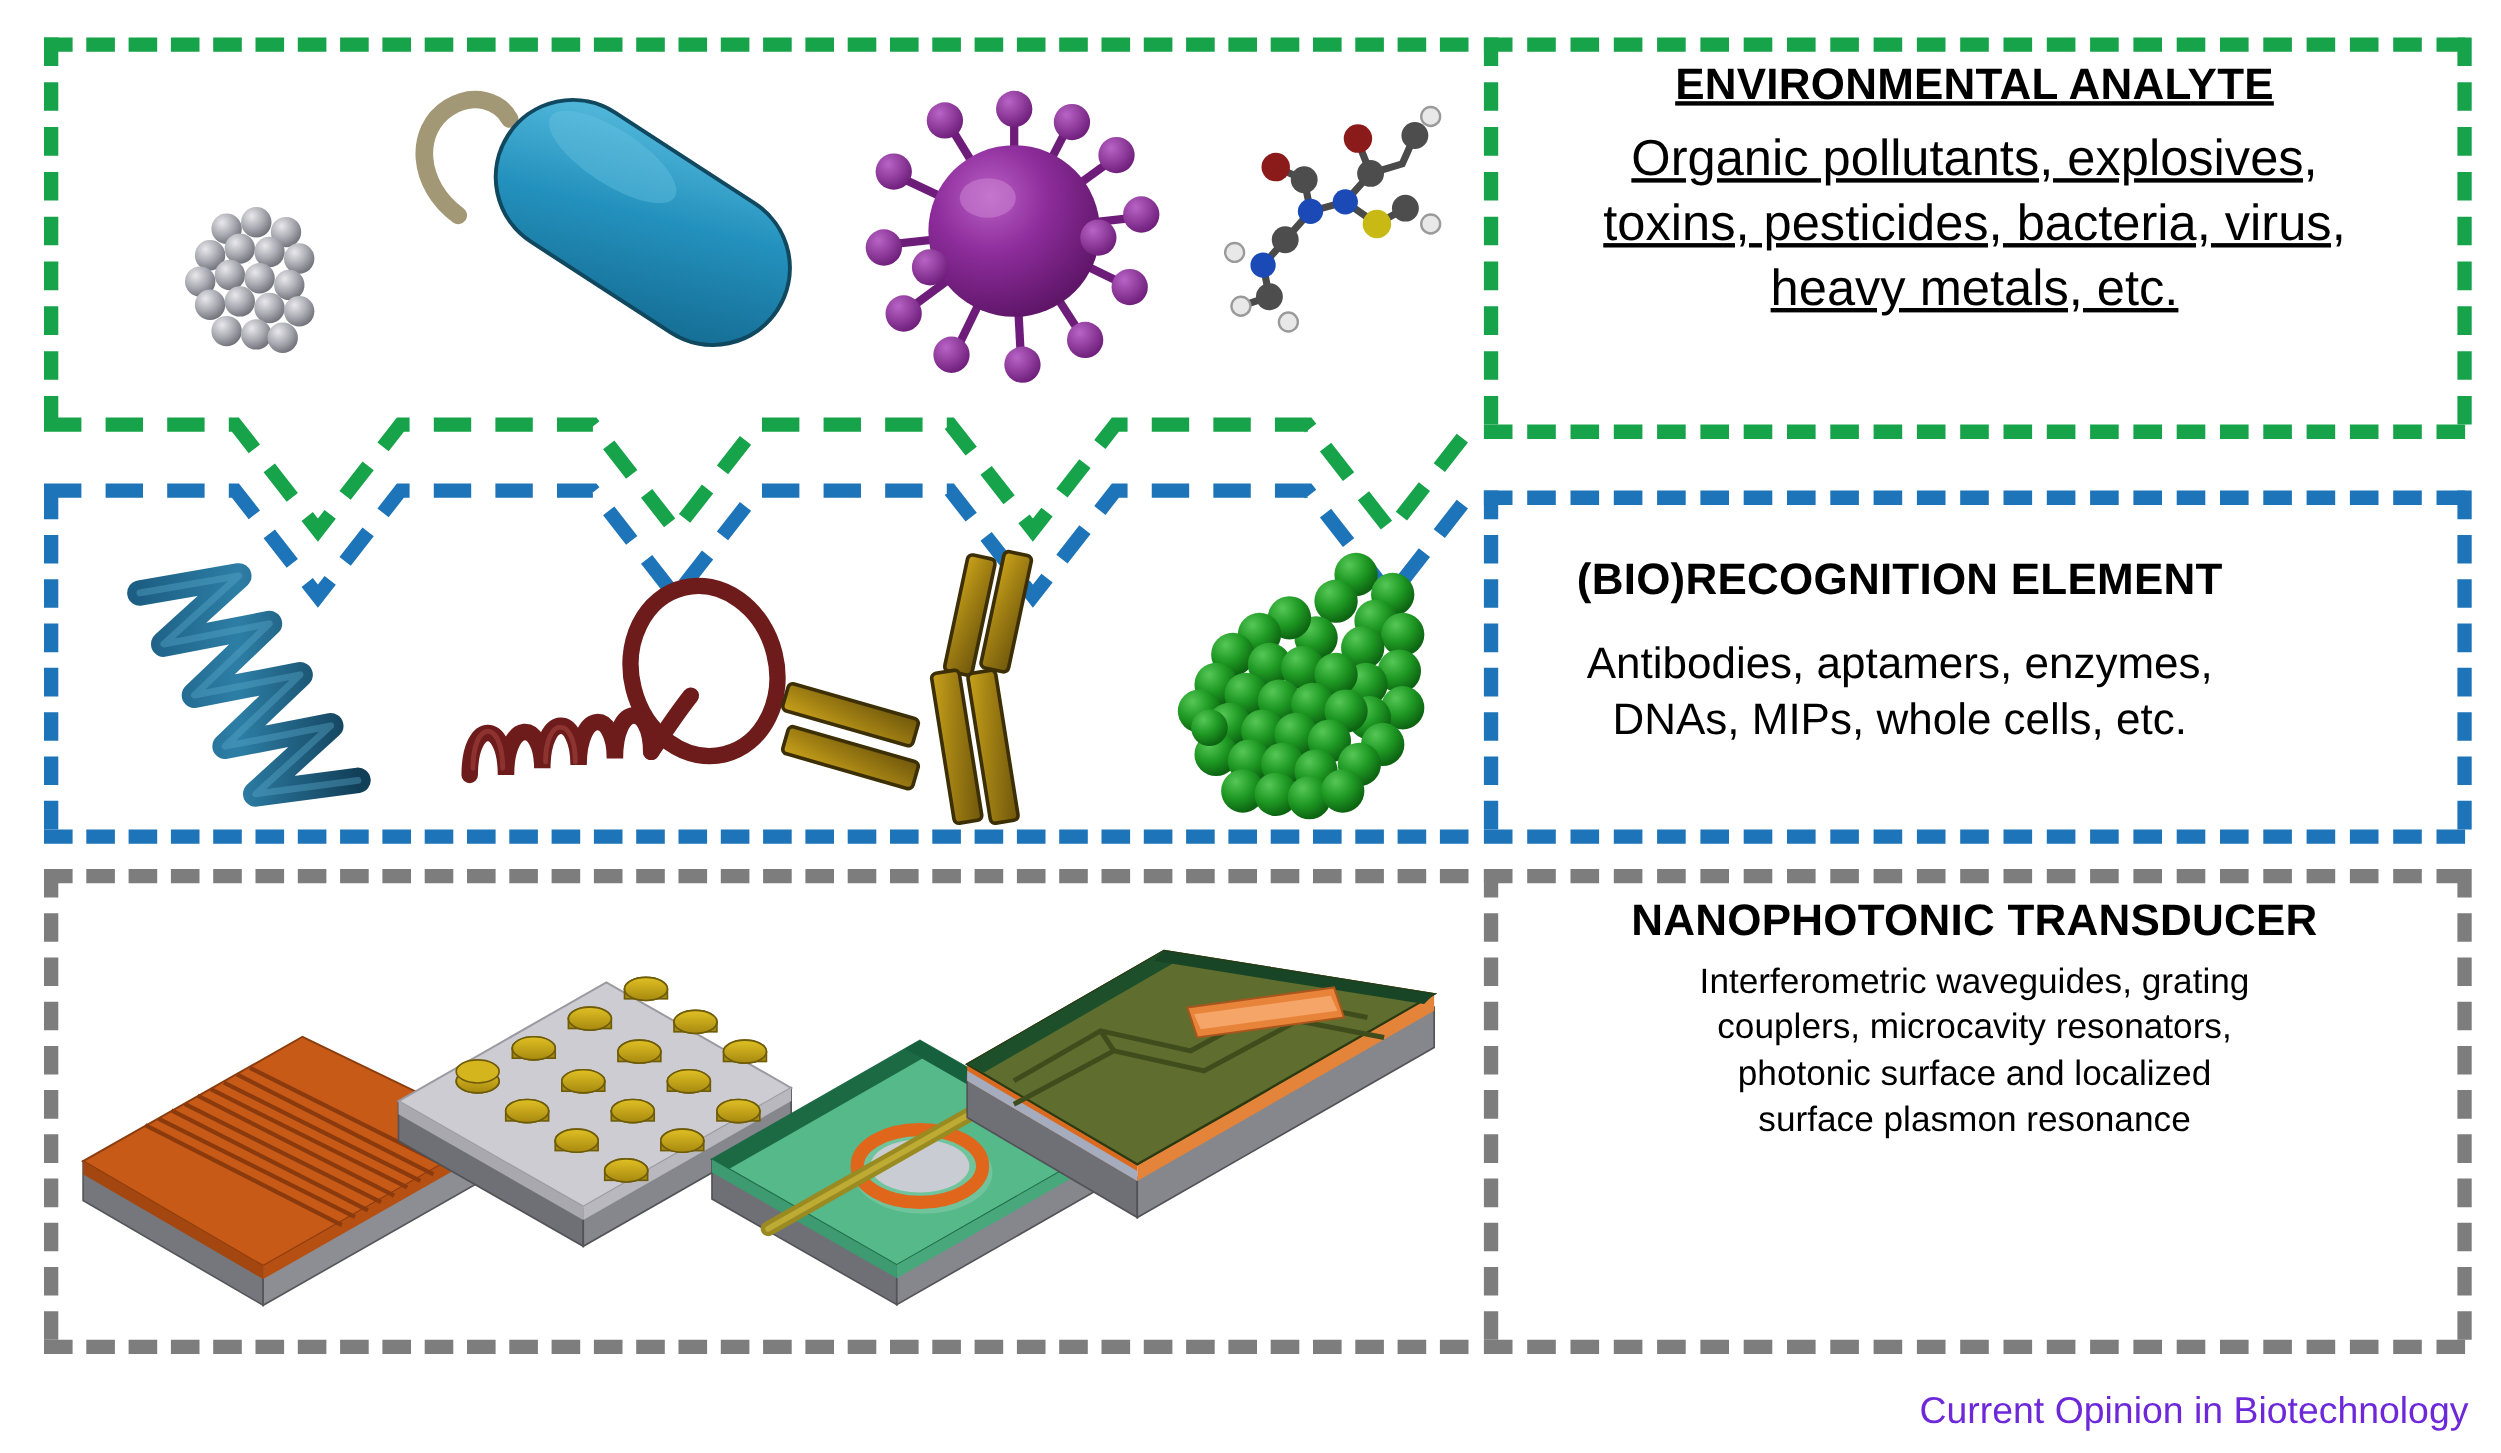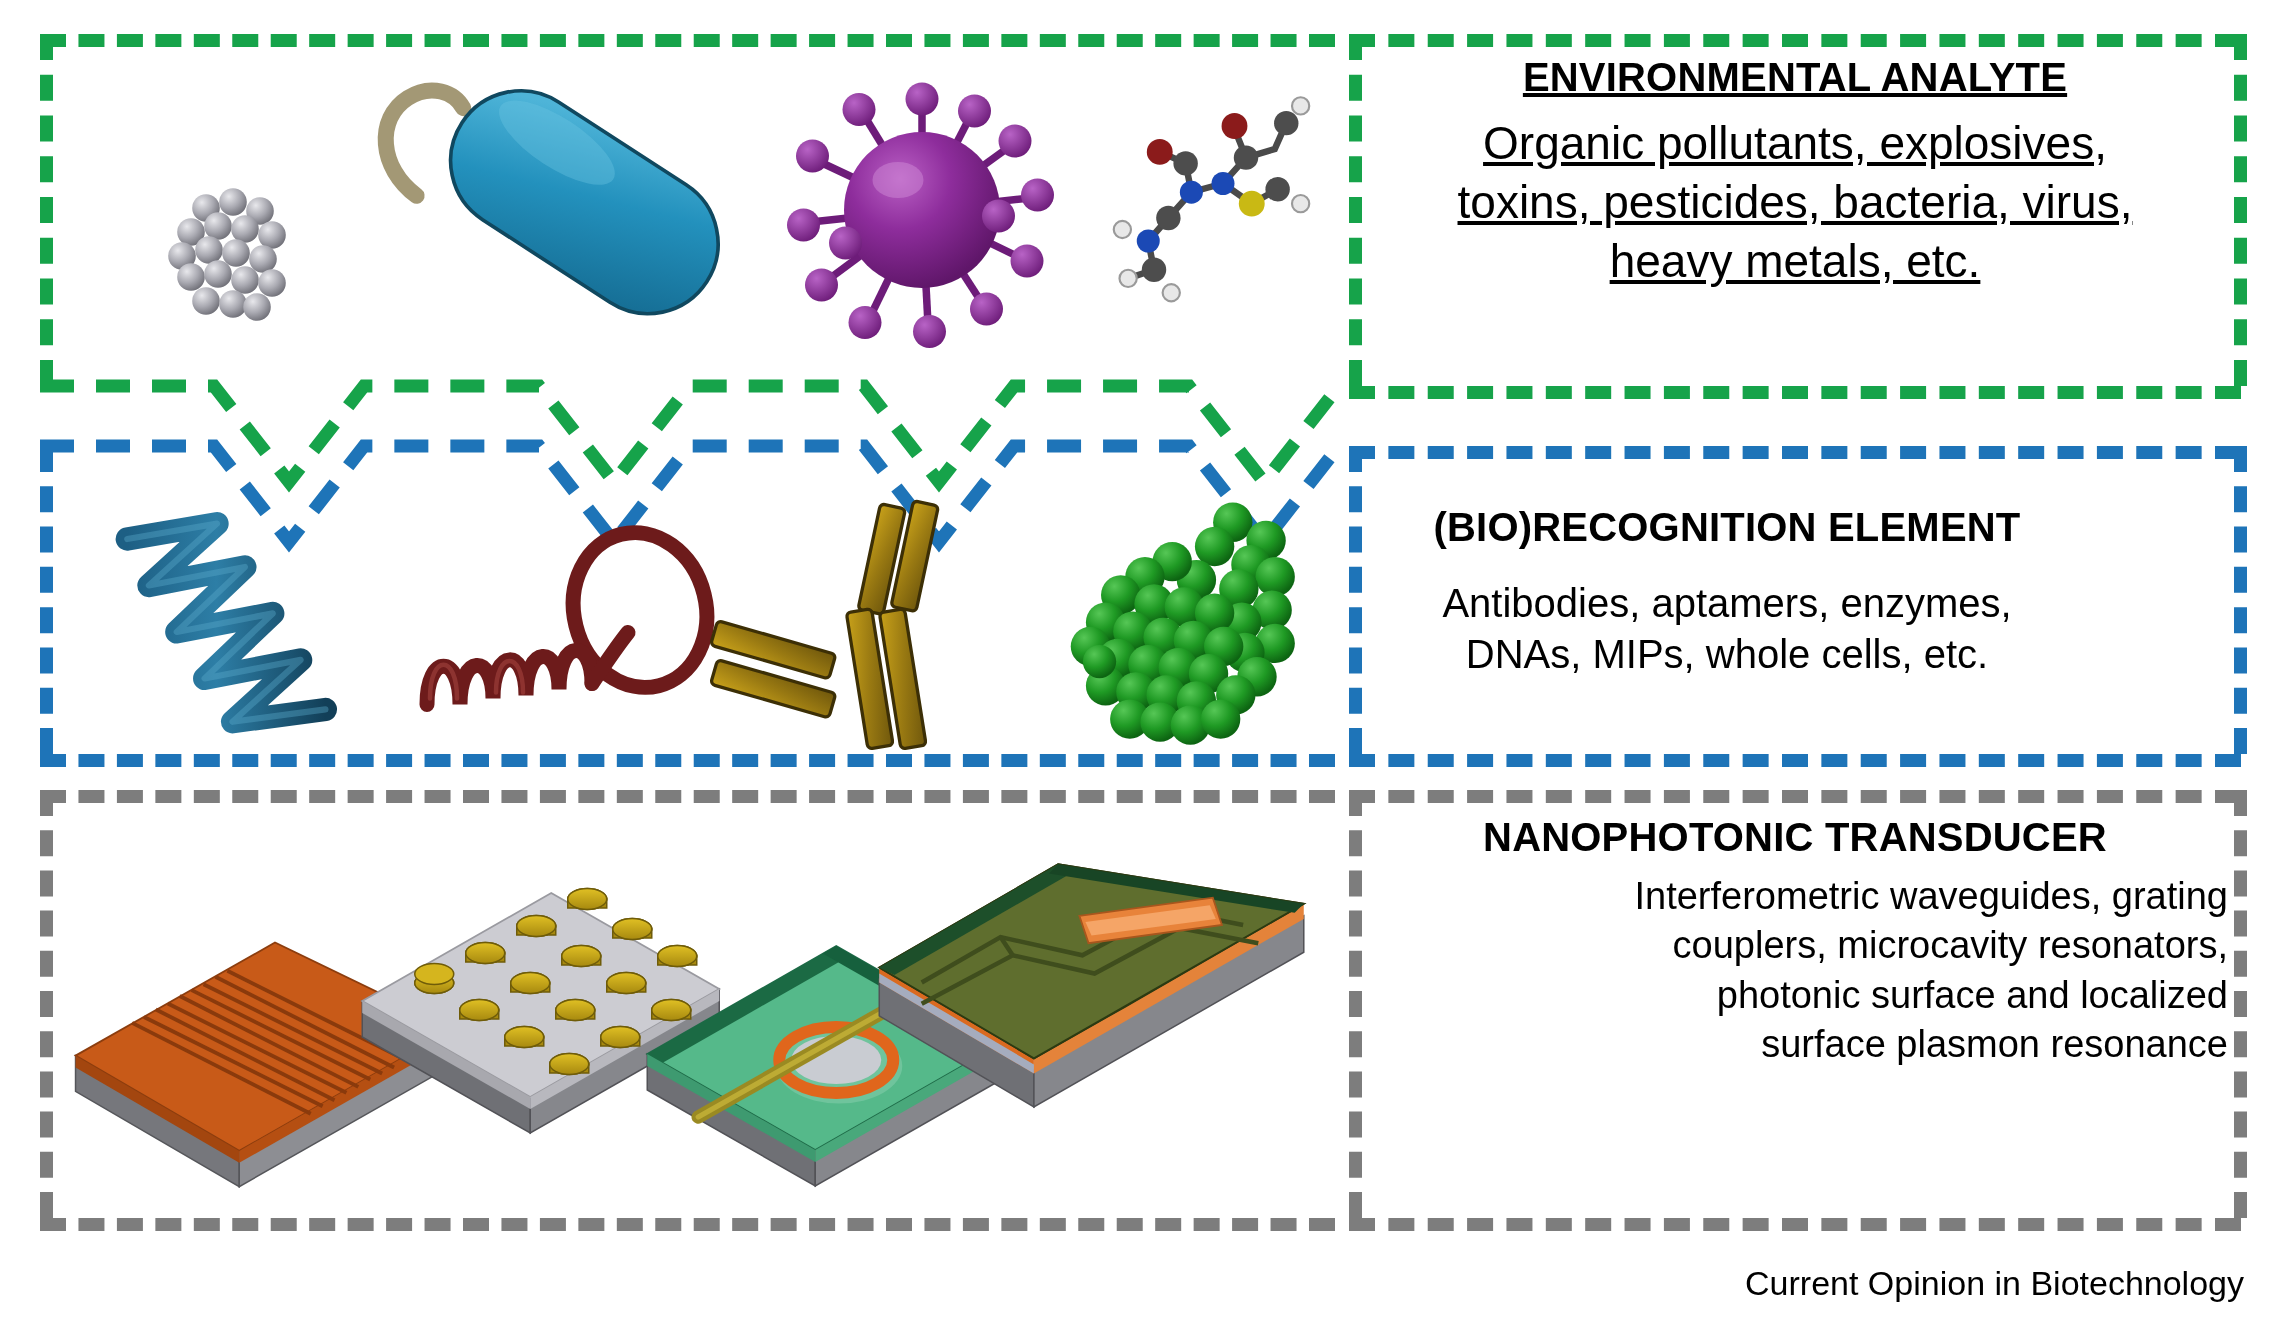--- a/index.html
+++ b/index.html
@@ -30,25 +30,25 @@
   
   .txtbox{position:absolute;text-align:center;}
   .txt-title{font-weight:bold;letter-spacing:.2px;}
   .txt-body{font-weight:400;}
 
   .panel1 .txt-title{font-size:40px;line-height:1.12;}
   .panel1 .txt-body{font-size:46px;line-height:1.28;}
   .panel2 .txt-title{font-size:40px;line-height:1.12;}
   .panel2 .txt-body{font-size:40px;line-height:1.28;}
   .panel3 .txt-title{font-size:40px;line-height:1.12;}
-  .panel3 .txt-body{font-size:38px;line-height:1.30;text-align:right;}
+  .panel3 .txt-body{font-size:32px;line-height:1.30;}
 
   .credit{
     position:absolute;right:30px;bottom:18px;
-    font-size:34px;color:#000000;white-space:nowrap;
+    font-size:34px;color:#6d28d9;white-space:nowrap;
   }
 
   .art{position:absolute;}
   svg{display:block;overflow:visible;}
 </style>
 </head>
 <body>
 
 <div class="figure">
 

